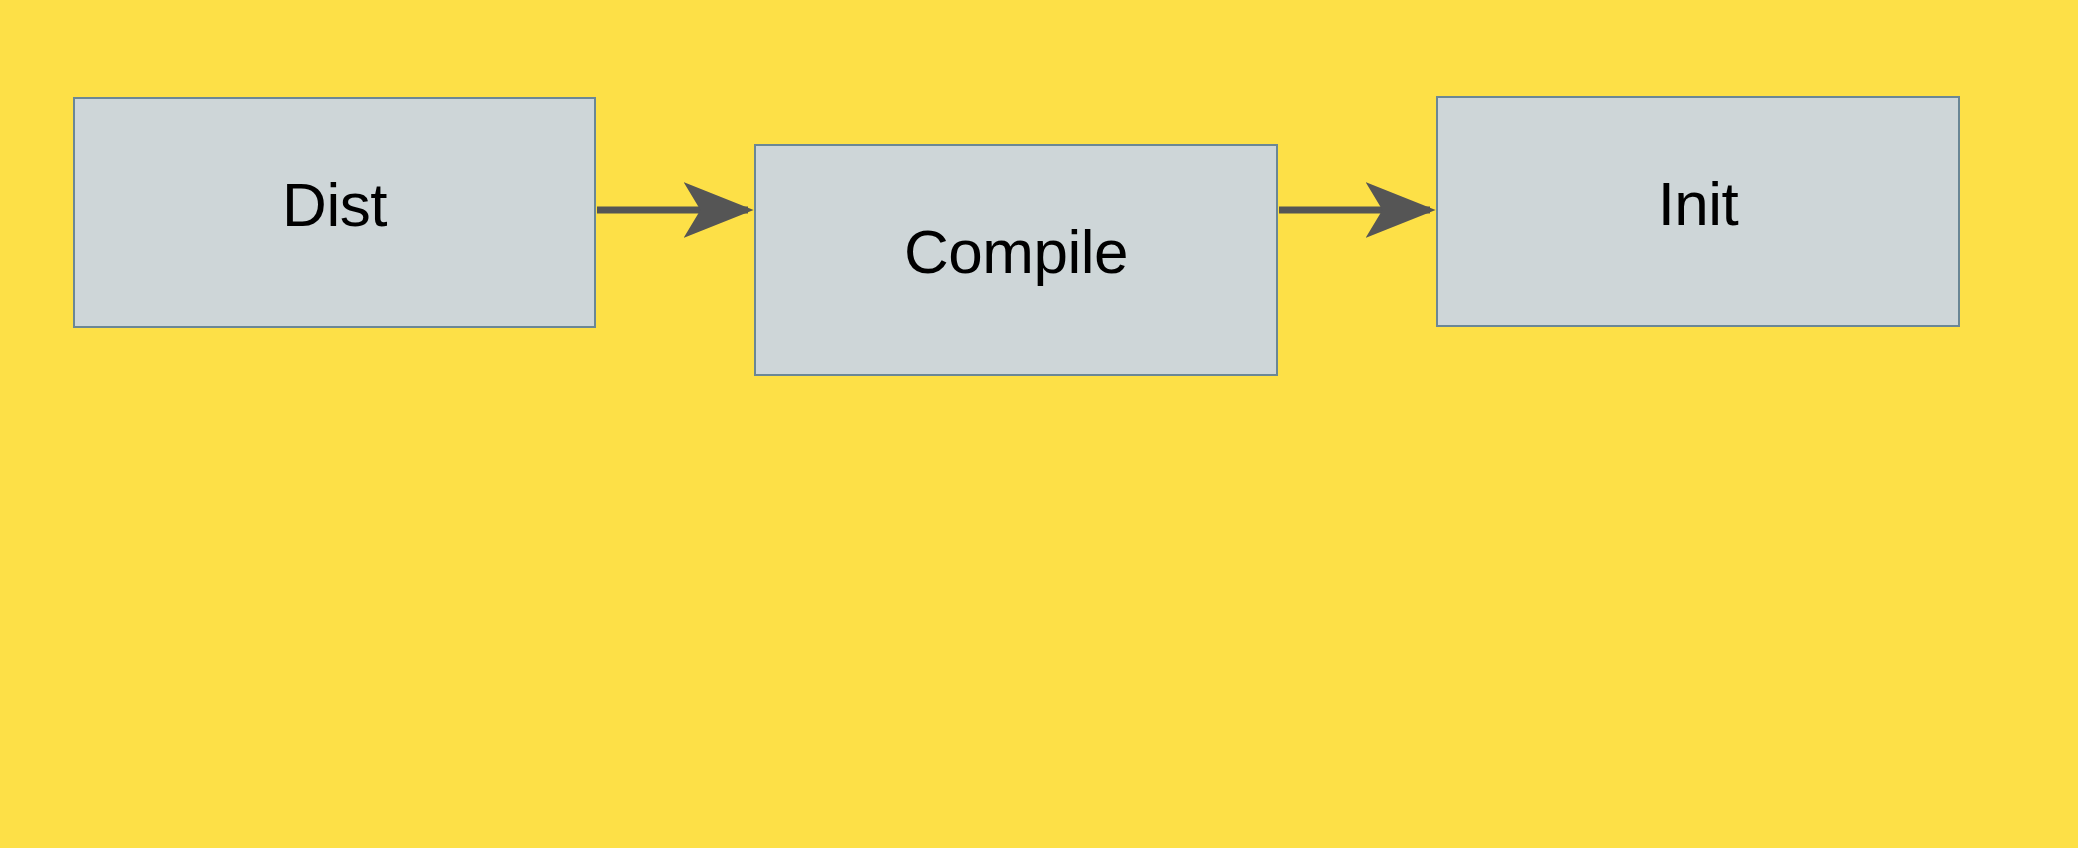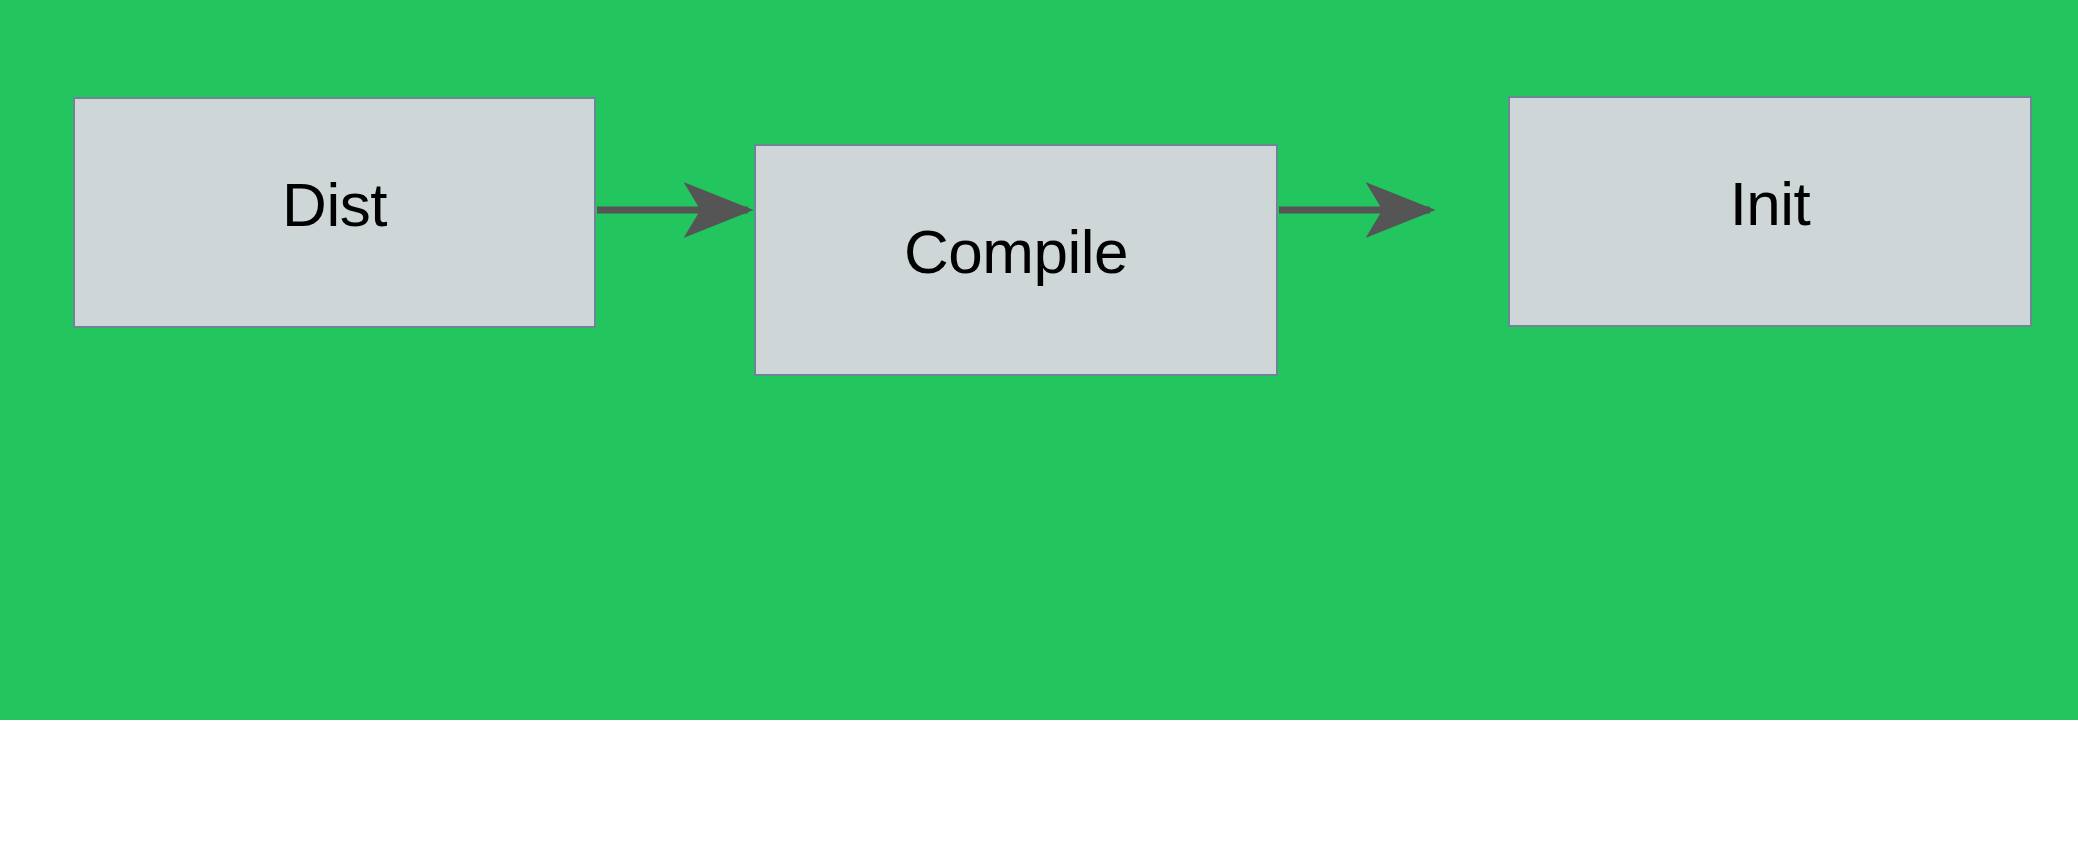--- a/index.html
+++ b/index.html
@@ -7,22 +7,22 @@
     margin: 0;
     padding: 0;
     background: #ffffff;
   }
   body {
     font-family: "Liberation Sans", sans-serif;
   }
   #canvas {
     position: relative;
     width: 2078px;
-    height: 720px;
-    background: #22c55e;
+    height: 848px;
+    background: #fde047;
     overflow: hidden;
   }
   .node {
     position: absolute;
     box-sizing: border-box;
     background: #ced6d8;
     border: 2px solid #6b8795;
     display: flex;
     align-items: center;
     justify-content: center;
@@ -74,18 +74,18 @@
   <div class="edge-hit" style="left:1279px; top:193px; width:157px;"></div>
 
   <div class="node" style="left:73px; top:97px; width:523px; height:231px;">
     <span class="node-label">Dist</span>
   </div>
 
   <div class="node" style="left:754px; top:96px; width:524px; height:232px;margin-top:48px;">
     <span class="node-label">Compile</span>
   </div>
 
-  <div class="node" style="left:1508px; top:96px; width:524px; height:231px;">
+  <div class="node" style="left:1436px; top:96px; width:524px; height:231px;">
     <span class="node-label">Init</span>
   </div>
 
 
 </div>
 
 </body></html>

